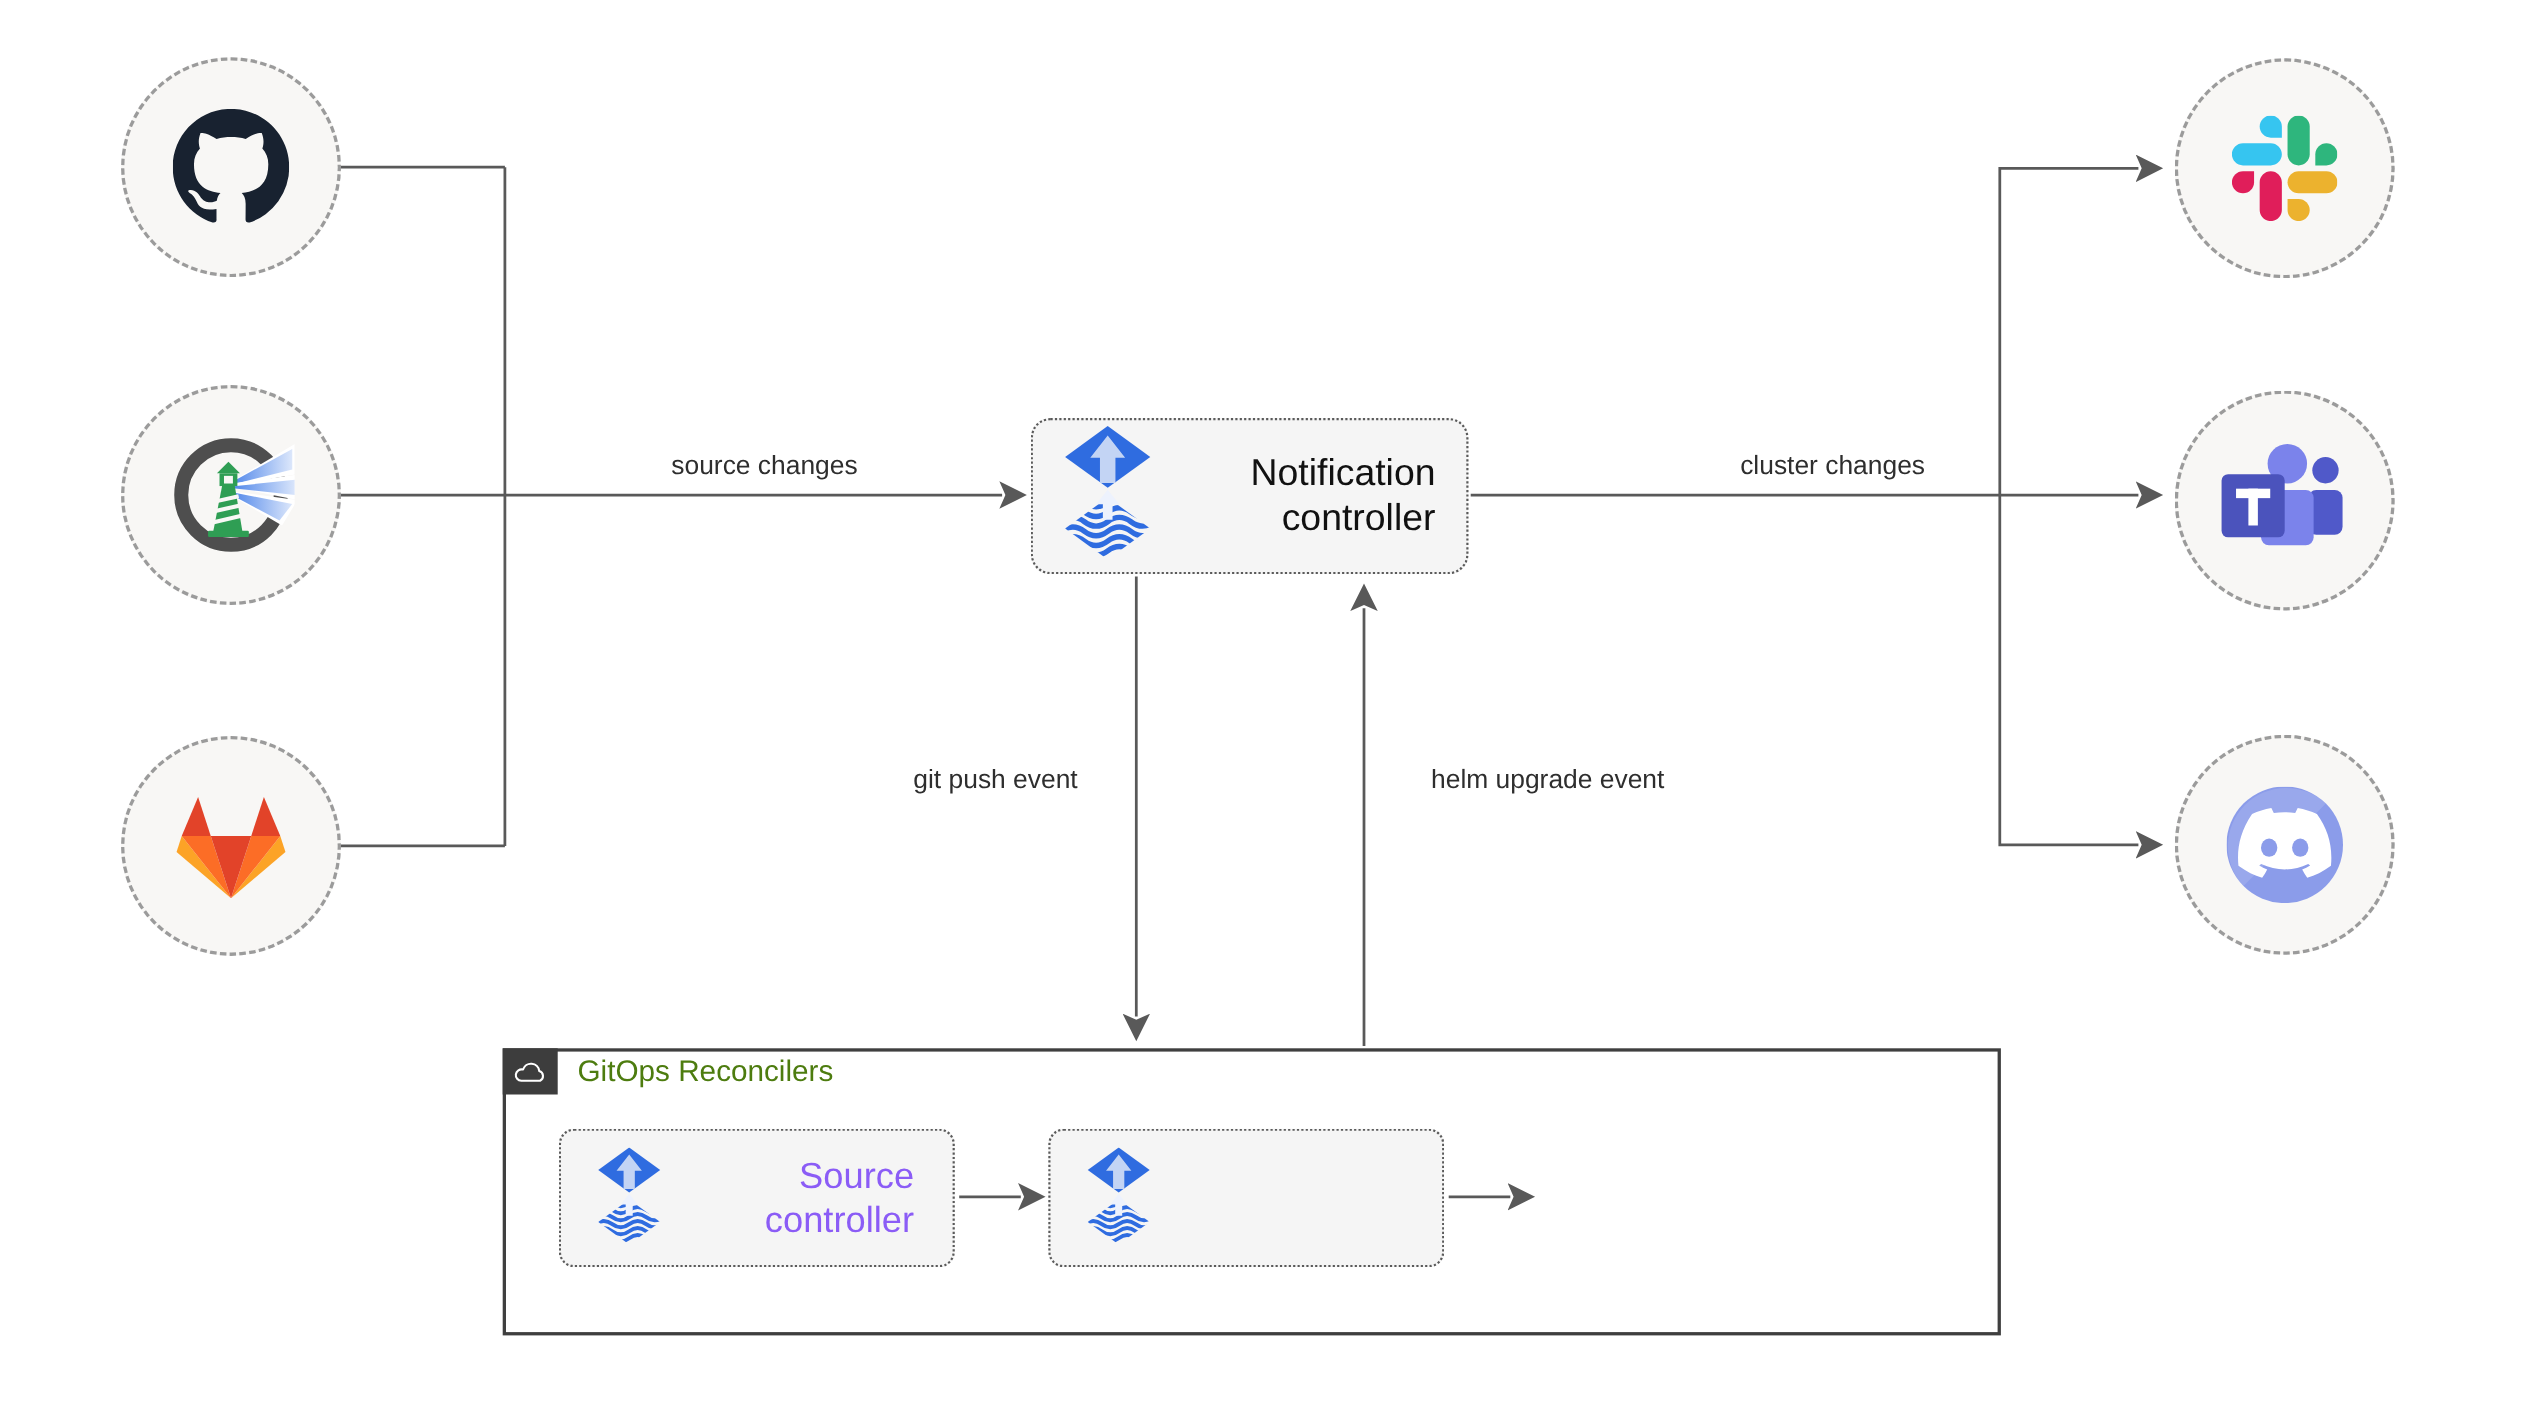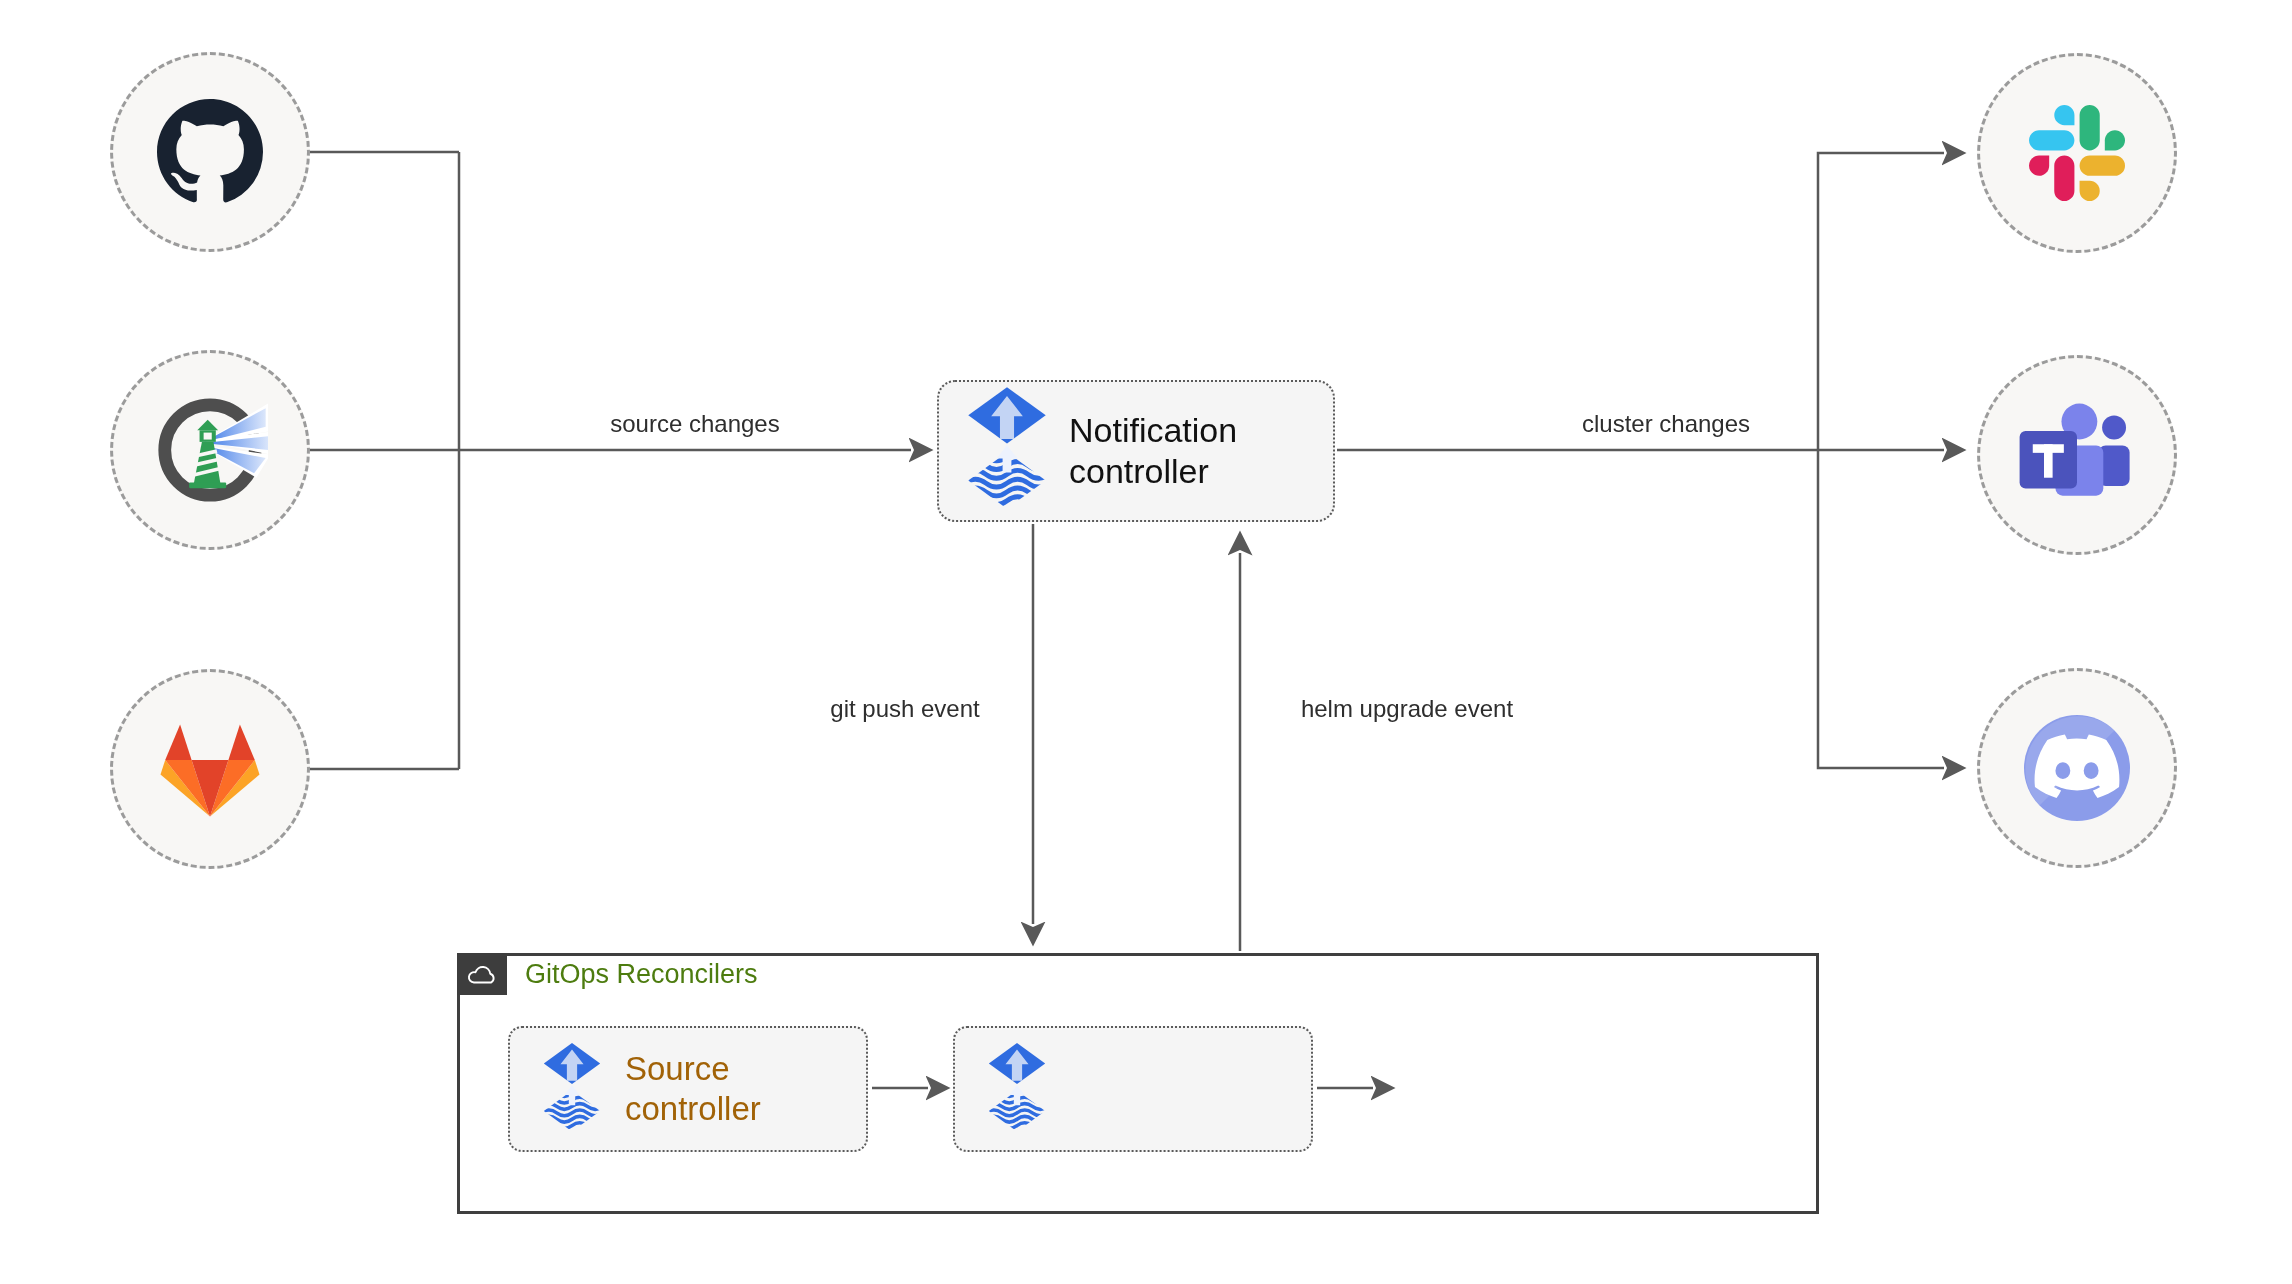--- a/index.html
+++ b/index.html
@@ -11,23 +11,23 @@
   .node-circle{
     position:absolute;width:200px;height:200px;border-radius:50%;
     border:3px dashed #9b9b9b;background:#f8f7f5;box-sizing:border-box;
     display:flex;align-items:center;justify-content:center;z-index:2;
   }
   .ctrl-box{
     position:absolute;background:#f5f5f5;border:2px dotted #5a5a5a;border-radius:18px;
     box-sizing:border-box;display:flex;align-items:center;z-index:2;
   }
   .notif-box{left:937px;top:380px;width:398px;height:142px;padding-left:24px;}
-  .notif-box .box-label{flex:1;text-align:left;font-size:34px;line-height:1.22;color:#111;padding-right:10px;}
+  .notif-box .box-label{flex:1;text-align:right;font-size:34px;line-height:1.22;color:#111;padding-right:10px;}
   .small-box{top:1026px;width:360px;height:126px;padding-left:30px;border-radius:14px;}
-  .small-box .box-label{flex:1;text-align:left;font-size:33px;line-height:1.22;color:#a16207;padding-right:14px;}
+  .small-box .box-label{flex:1;text-align:right;font-size:33px;line-height:1.22;color:#8b5cf6;padding-right:14px;}
   .box-label{word-wrap:break-word;}
   .edge-label{
     position:absolute;transform:translate(-50%,-50%);font-size:24px;color:#2e2e2e;
     white-space:nowrap;z-index:3;background:#ffffff;padding:0 6px;
   }
   .container-box{
     position:absolute;left:457px;top:953px;width:1362px;height:261px;
     border:3px solid #3f3f3f;box-sizing:border-box;background:transparent;z-index:1;
   }
   .container-tab{

